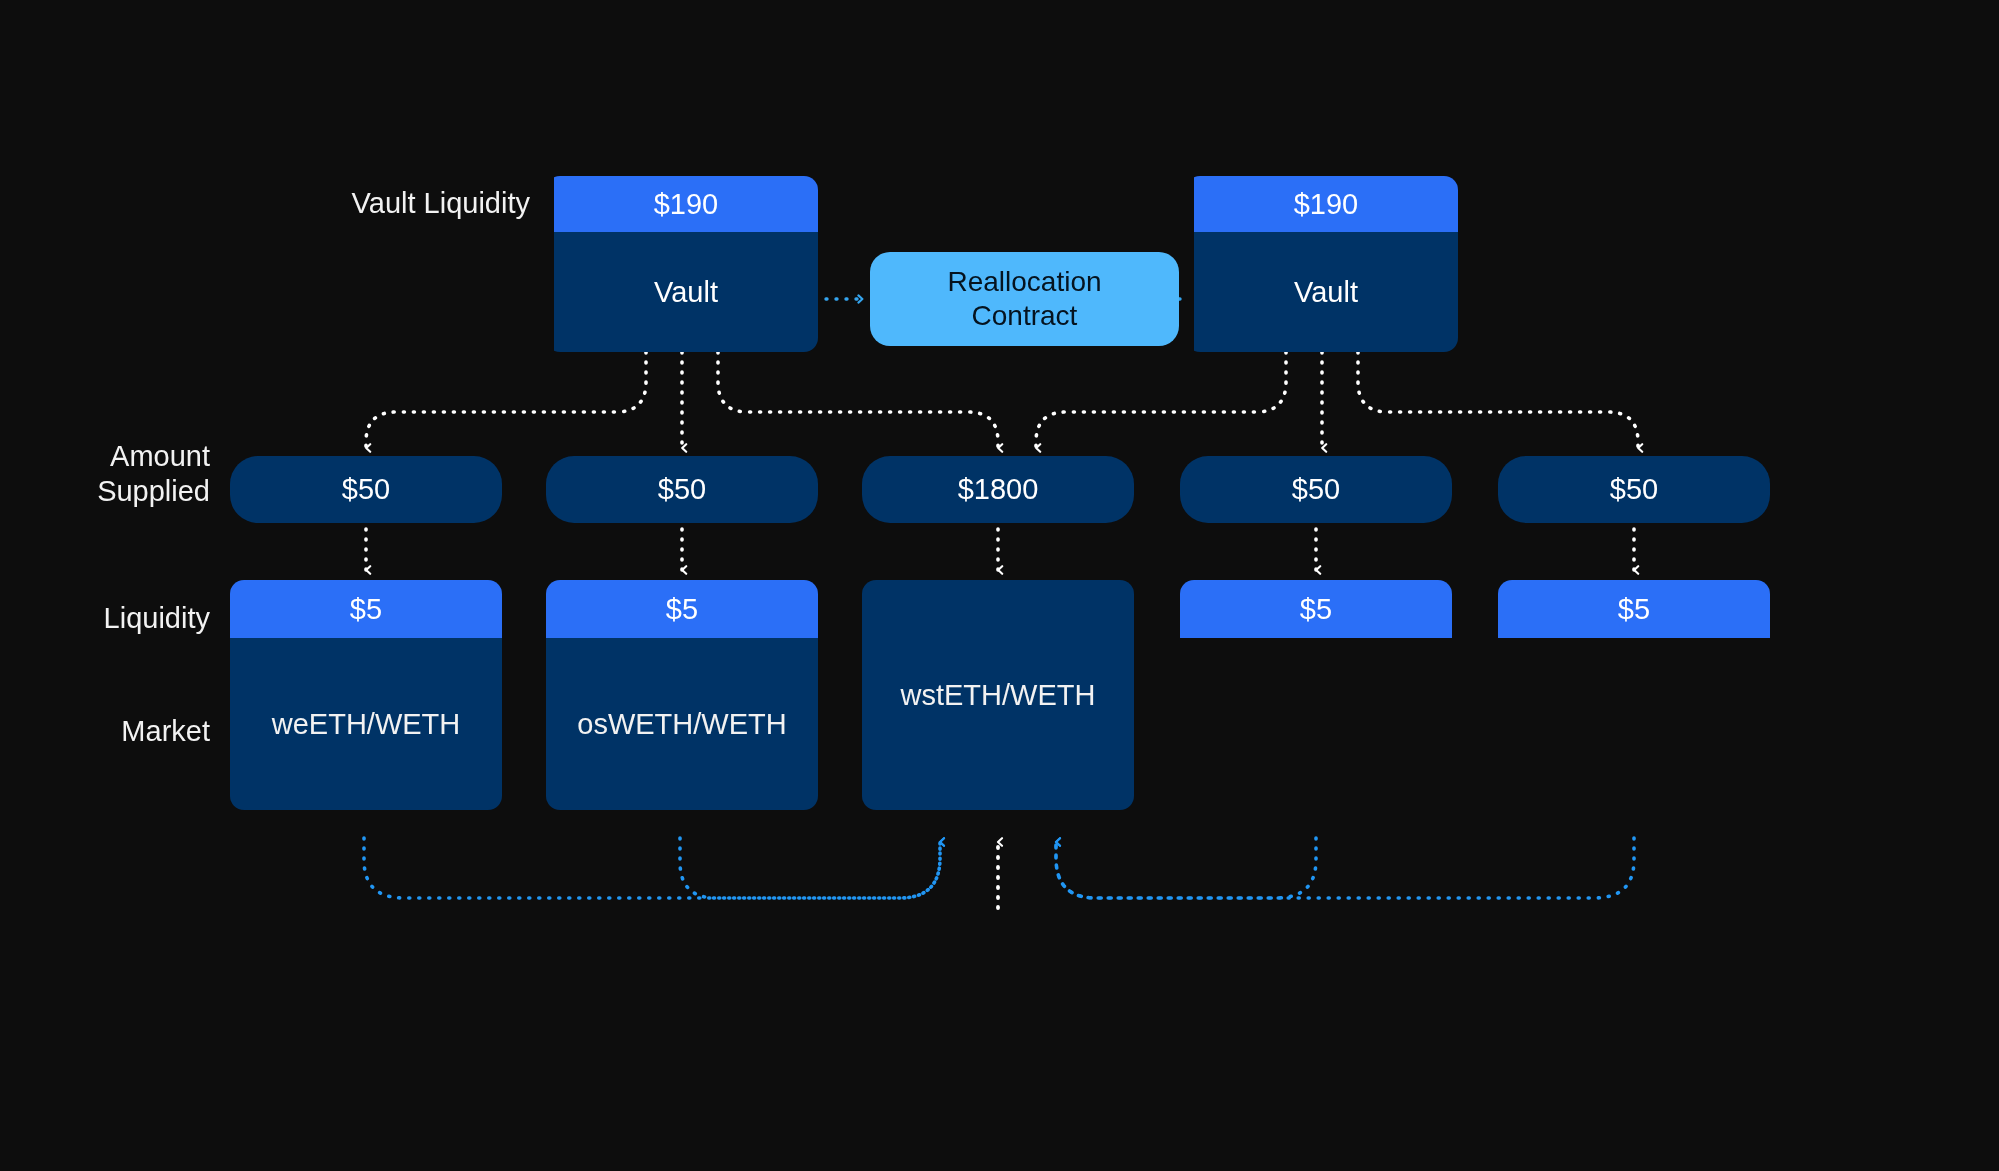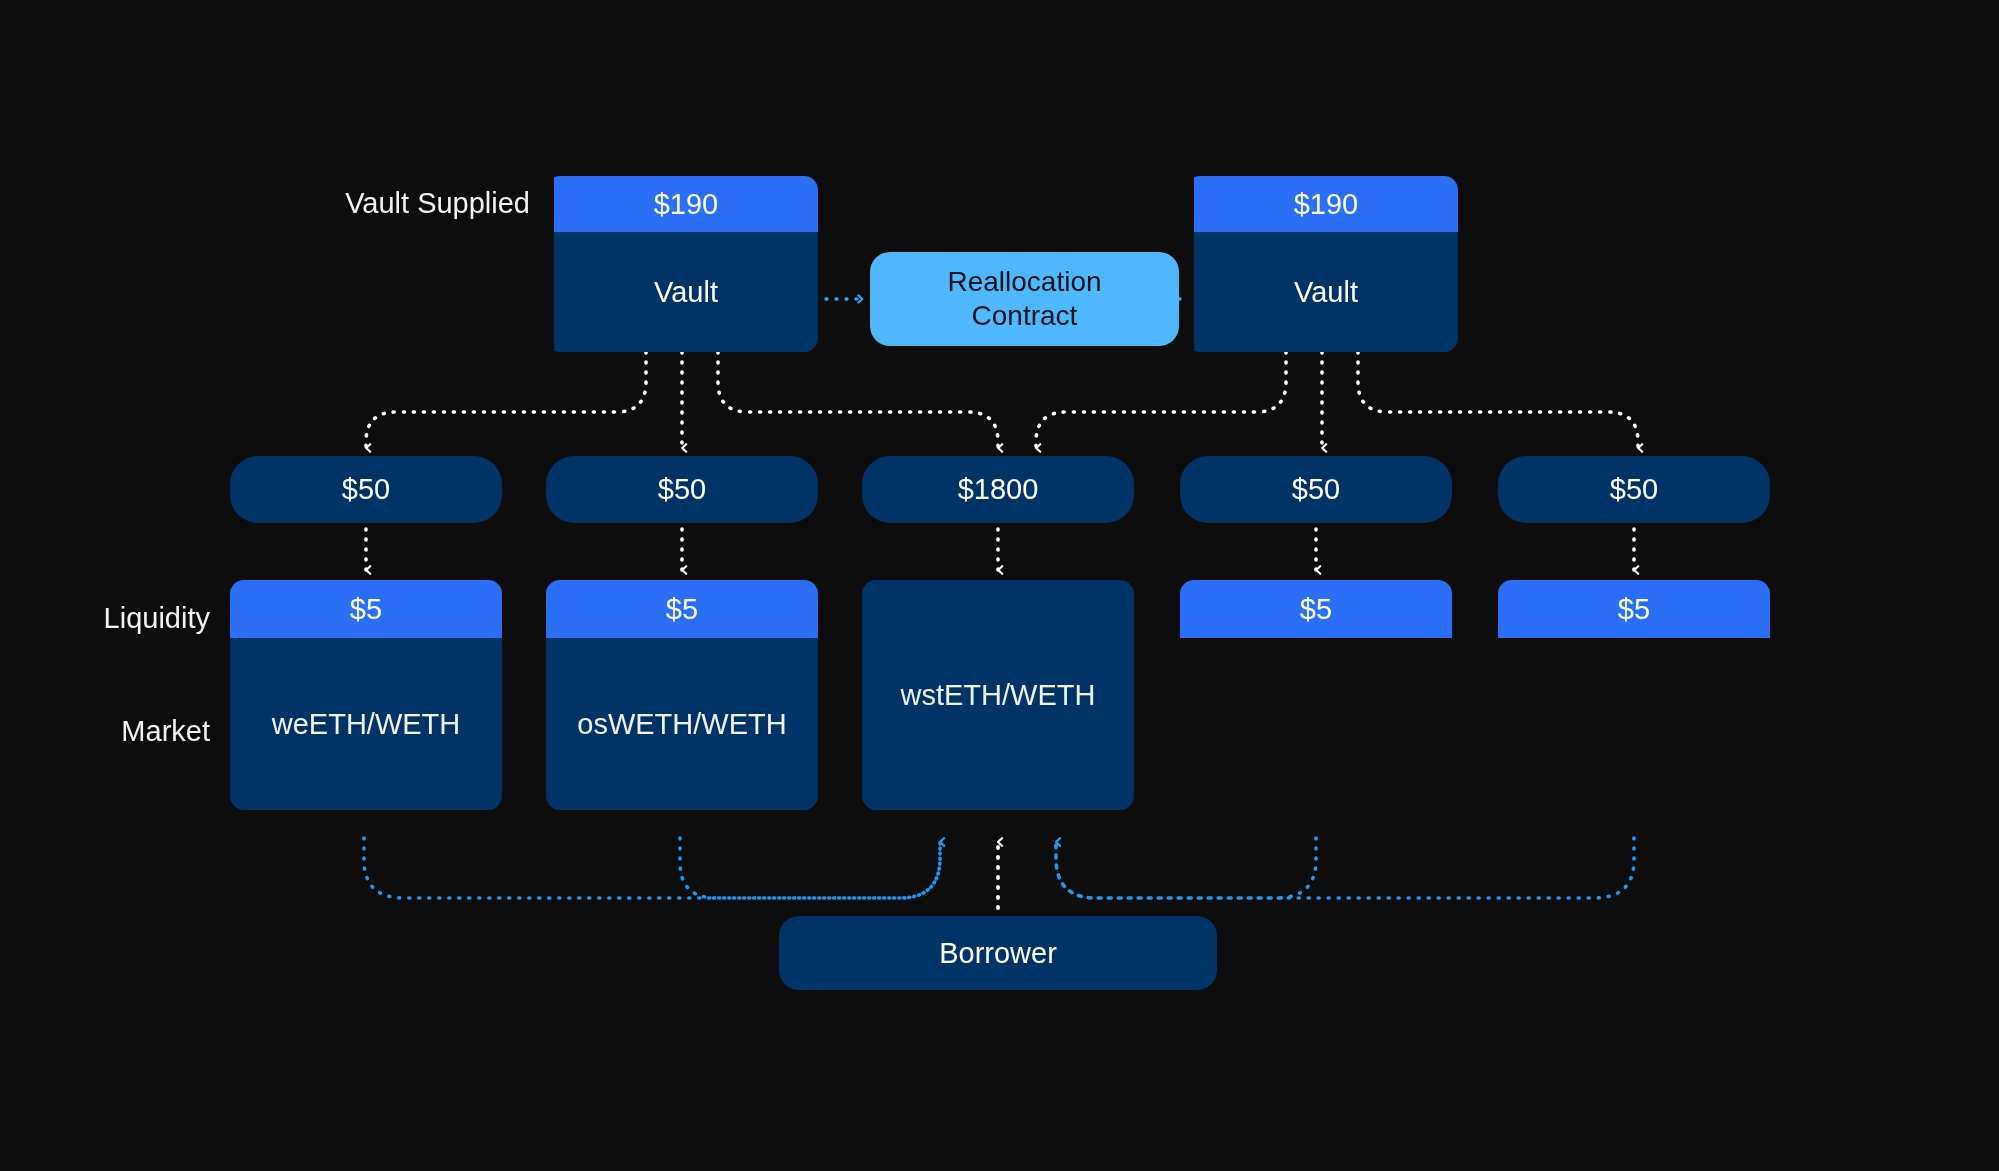--- a/index.html
+++ b/index.html
@@ -193,22 +193,24 @@
       <path d="M680,838 L680,862 Q680,898 716,898 L900,898 Q940,898 940,858 L940,842" marker-end="url(#chev-up-b)"></path>
       <path d="M1316,838 L1316,860 Q1316,898 1276,898 L1096,898 Q1056,898 1056,858 L1056,842" marker-end="url(#chev-up-b)"></path>
       <path d="M1634,838 L1634,860 Q1634,898 1594,898 L1096,898 Q1056,898 1056,858 L1056,842" marker-end="url(#chev-up-b)"></path>
     </g>
 
     <g stroke="#ffffff" stroke-width="3.8" fill="none" stroke-linecap="round" stroke-dasharray="1 9">
       <path d="M998,908 L998,842" marker-end="url(#chev-up-w)"></path>
     </g>
   </svg>
 
-  <div class="row-label" style="left:160px; top:186px; width:370px;">Vault Supplied</div>
-
+  <div class="row-label" style="left:160px; top:186px; width:370px;">Vault Liquidity</div>
+
+  <div class="row-label" style="left:40px; top:439px; width:170px;">Amount
+Supplied</div>
 
   <div class="row-label" style="left:40px; top:601px; width:170px;">Liquidity</div>
 
   <div class="row-label" style="left:40px; top:714px; width:170px;">Market</div>
 
   <div class="node vault" style="left:546px; top:176px;">
     <div class="cap">$190</div>
     <div class="body">Vault</div>
   </div>
 
@@ -253,17 +255,14 @@
   </div>
 
   <div class="node market" style="left:1180px; top:580px;">
     <div class="cap">$5</div>
   </div>
 
   <div class="node market" style="left:1498px; top:580px;">
     <div class="cap">$5</div>
   </div>
 
-  <div class="node borrower" style="left:779px; top:916px;">
-    <span>Borrower</span>
-  </div>
 
 </div>
 
 </body></html>

